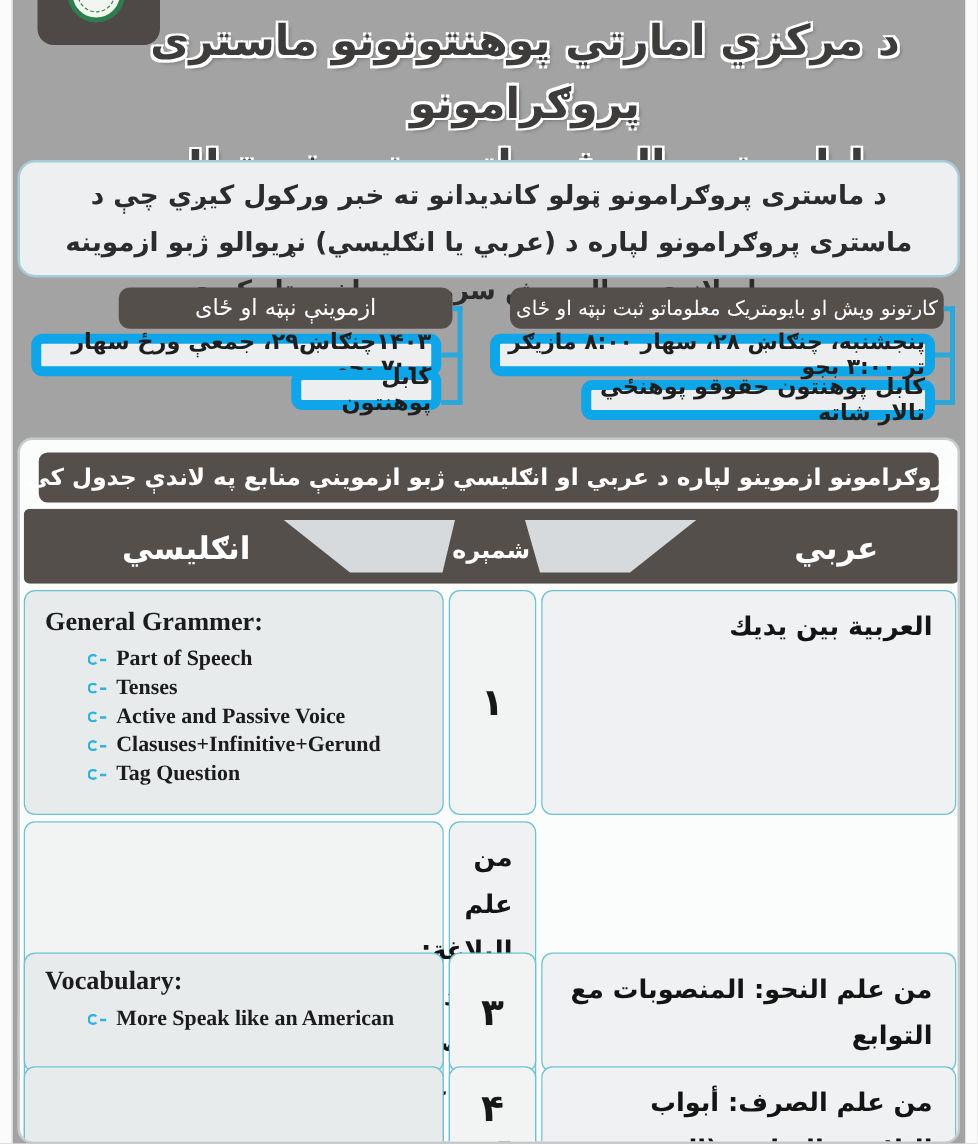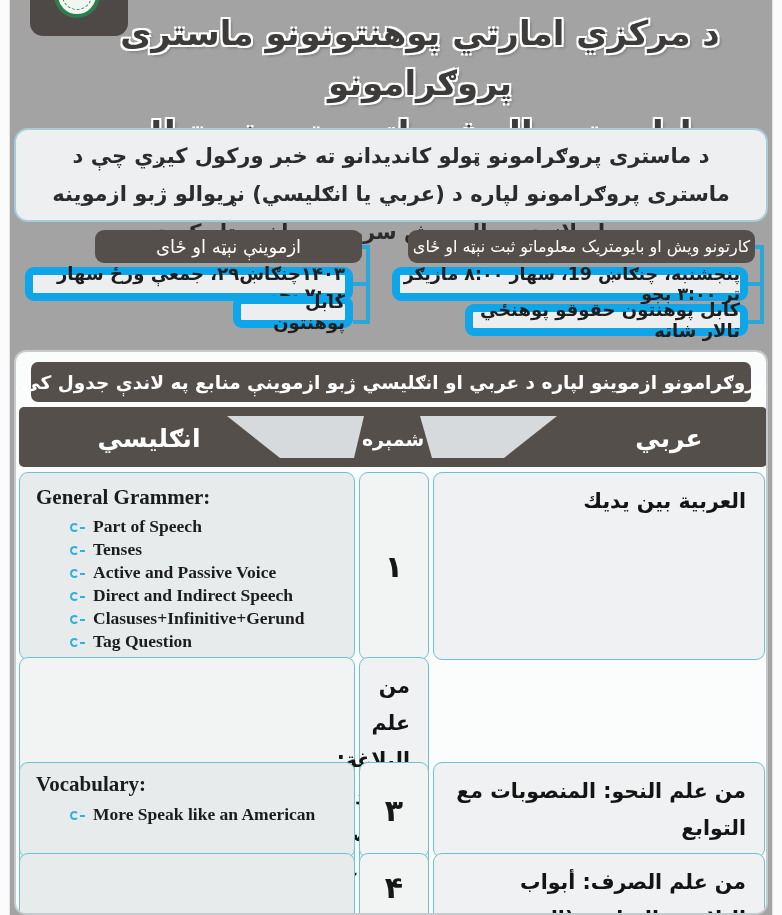--- a/index.html
+++ b/index.html
@@ -84,21 +84,21 @@
 
   <div class="dark-box" style="left:95px;top:230px;width:267px;height:33px;font-size:18px;">ازموینې نېټه او ځای</div>
   <div class="lite-box" style="left:25px;top:267px;width:328px;height:34px;font-size:18px;">۱۴۰۳چنګاښ۲۹، جمعې ورځ سهار ۷:۰۰ بجې</div>
   <div class="lite-box" style="left:233px;top:296px;width:120px;height:32px;font-size:18px;">کابل پوهنتون</div>
   <div class="conn" style="left:366px;top:245px;width:4px;height:79px;"></div>
   <div class="conn" style="left:362px;top:245px;width:8px;height:4px;"></div>
   <div class="conn" style="left:353px;top:282px;width:17px;height:4px;"></div>
   <div class="conn" style="left:353px;top:320px;width:17px;height:4px;"></div>
 
   <div class="dark-box" style="left:408px;top:230px;width:347px;height:33px;font-size:16px;">کارتونو ویش او بایومتریک معلوماتو ثبت نېټه او ځای</div>
-  <div class="lite-box" style="left:392px;top:267px;width:356px;height:34px;font-size:17.5px;">پنجشنبه، چنګاښ 19، سهار ۸:۰۰ مازیګر تر ۳:۰۰ بجو</div>
+  <div class="lite-box" style="left:392px;top:267px;width:356px;height:34px;font-size:17.5px;">پنجشنبه، چنګاښ ۲۸، سهار ۸:۰۰ مازیګر تر ۳:۰۰ بجو</div>
   <div class="lite-box" style="left:465px;top:304px;width:283px;height:32px;font-size:18px;">کابل پوهنتون حقوقو پوهنځي تالار شاته</div>
   <div class="conn" style="left:760px;top:245px;width:4px;height:79px;"></div>
   <div class="conn" style="left:755px;top:245px;width:9px;height:4px;"></div>
   <div class="conn" style="left:748px;top:282px;width:16px;height:4px;"></div>
   <div class="conn" style="left:748px;top:320px;width:16px;height:4px;"></div>
 
   <div class="table-wrap">
     <div class="banner">د ماستری پروګرامونو ازموینو لپاره د عربي او انګلیسي ژبو ازموینې منابع په لاندې جدول کې ذکر شوي.</div>
 
     <svg class="thead" width="748" height="60" viewBox="0 0 748 60">
@@ -118,24 +118,20 @@
               <span class="blt"></span>
               <span>Part of Speech</span>
             </li>
           <li>
               <span class="blt"></span>
               <span>Tenses</span>
             </li>
           <li>
               <span class="blt"></span>
               <span>Active and Passive Voice</span>
-            </li>
-          <li>
-              <span class="blt"></span>
-              <span>Direct and Indirect Speech</span>
             </li>
           <li>
               <span class="blt"></span>
               <span>Clasuses+Infinitive+Gerund</span>
             </li>
           <li>
               <span class="blt"></span>
               <span>Tag Question</span>
             </li>
         </ul>

